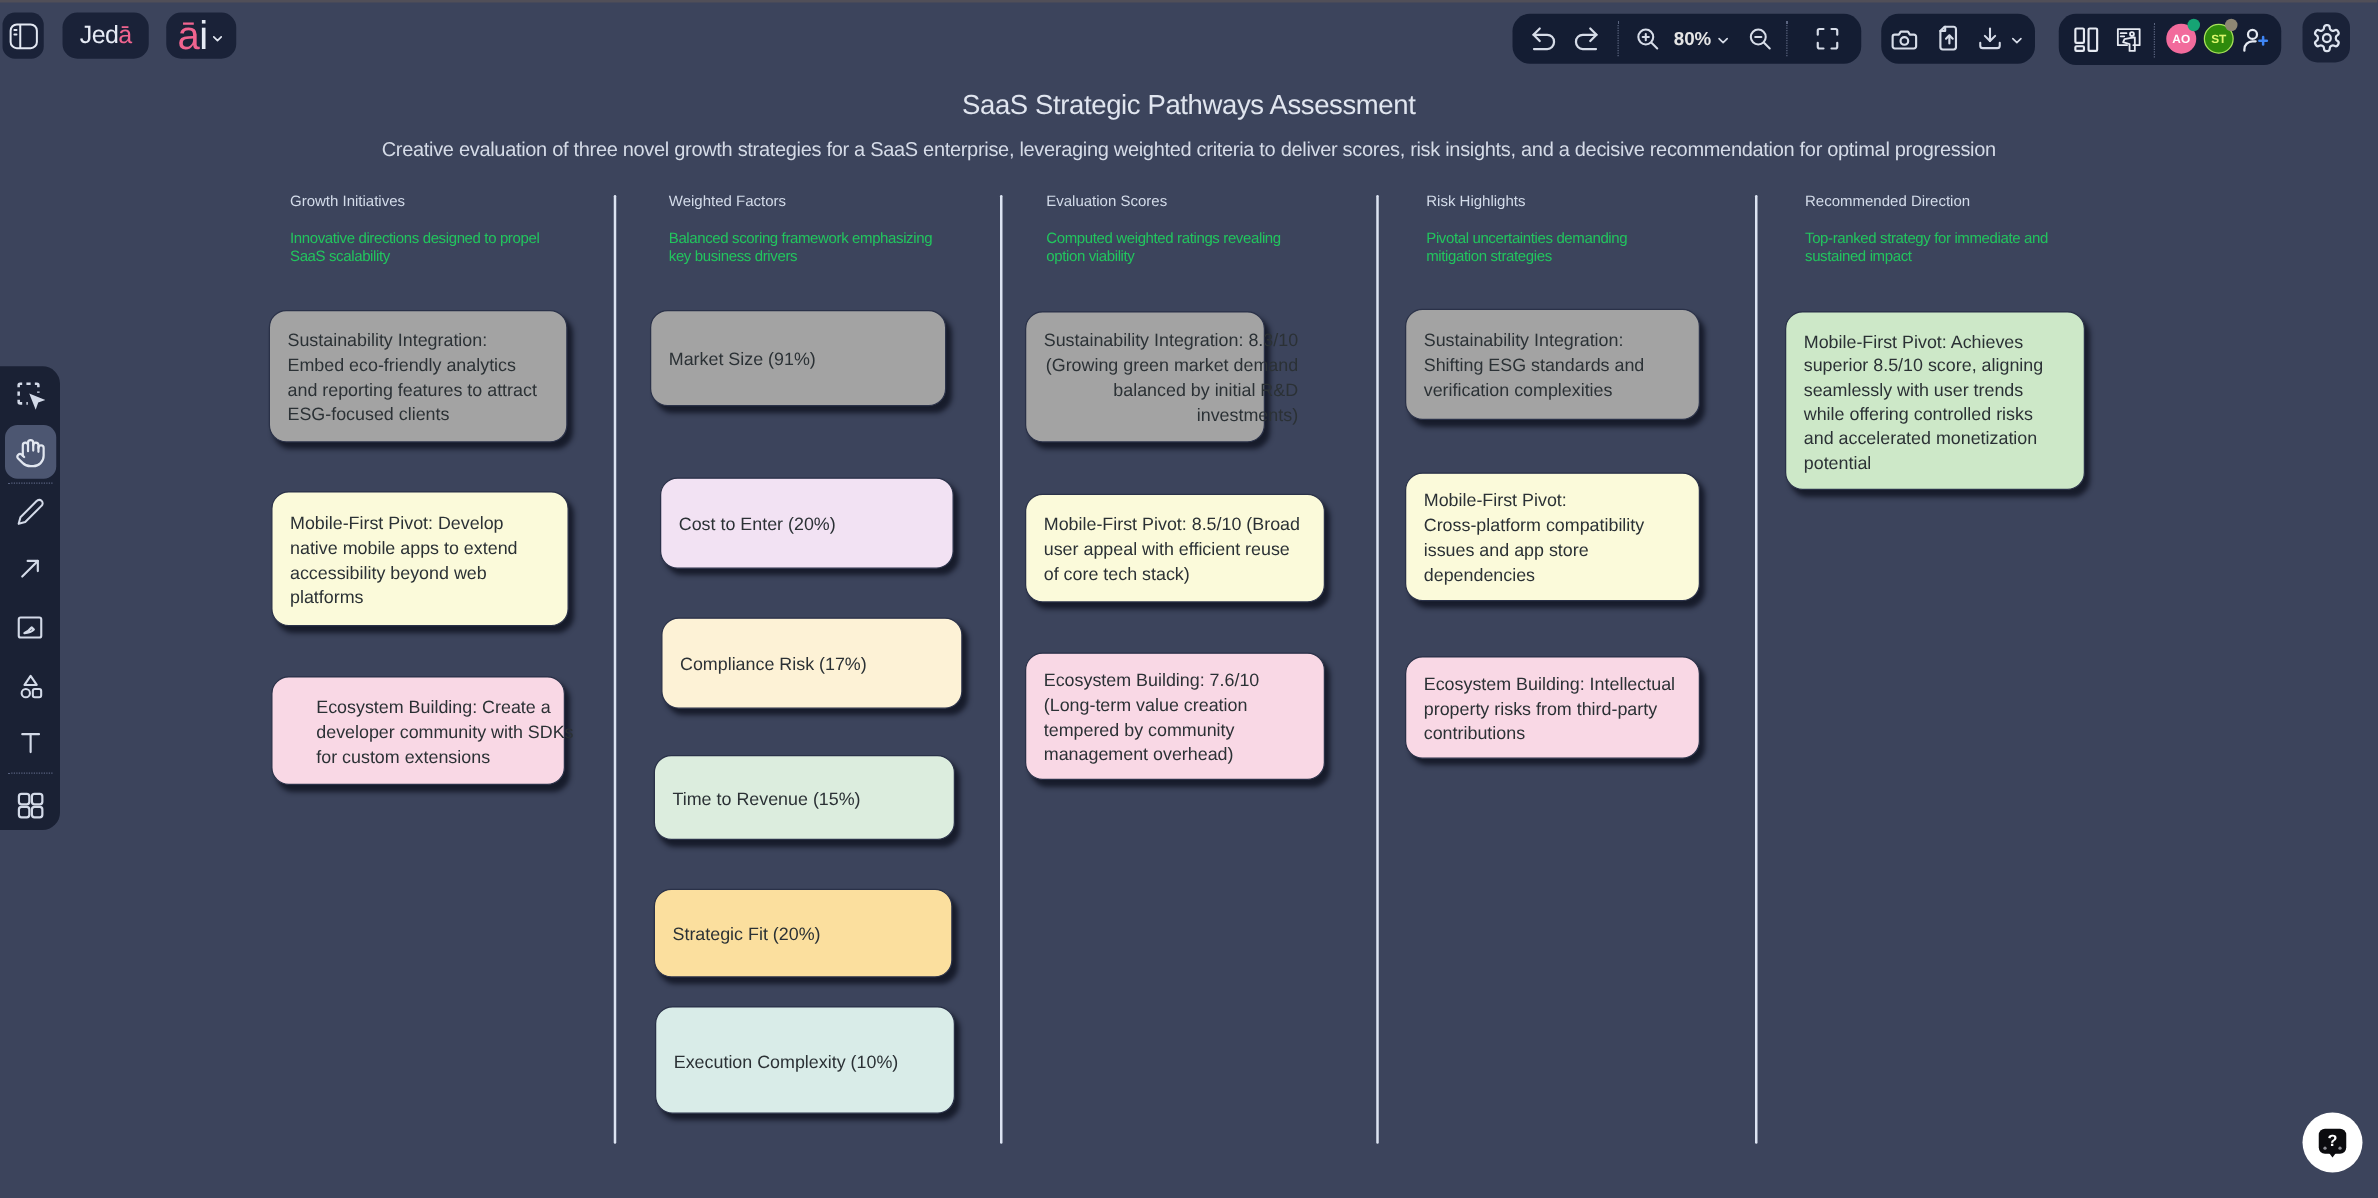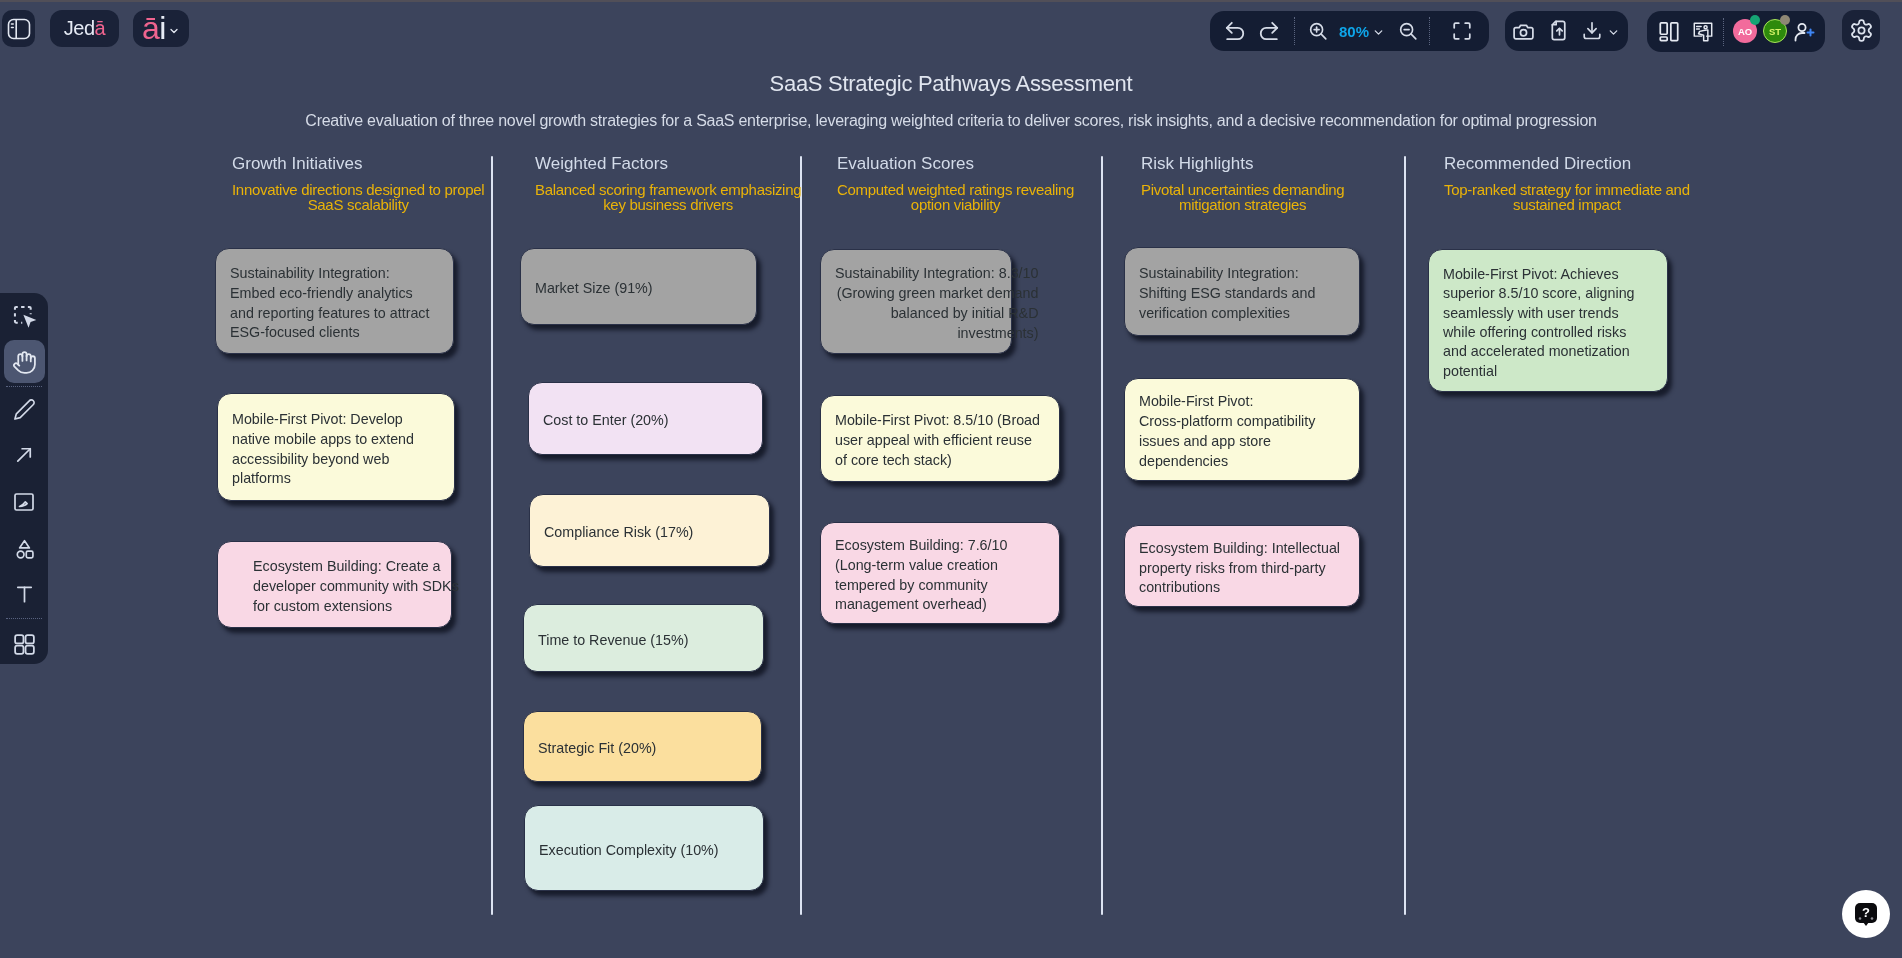--- a/index.html
+++ b/index.html
@@ -4,22 +4,22 @@
 <style>
   * { margin:0; padding:0; box-sizing:border-box; }
   html,body { width:1902px; height:958px; overflow:hidden; }
   body { background:#3c445c; font-family:"Liberation Sans", sans-serif; position:relative; }
   .topline { position:absolute; left:0; top:0; width:1902px; height:2px; background:#514f58; }
   .btn { position:absolute; background:#1a2238; border-radius:12px; display:flex; align-items:center; justify-content:center; }
   .grp { position:absolute; background:#141d33; border-radius:14px; display:flex; align-items:center; top:11px; height:40px; }
   .vdot { width:1px; align-self:center; border-left:1px dotted #5b6580; height:28px; }
   .title { position:absolute; left:0; top:70.5px; width:1902px; text-align:center; color:#e0e5ef; font-size:22px; letter-spacing:-0.3px; }
   .subtitle { position:absolute; left:0; top:111.5px; width:1902px; text-align:center; color:#d5dbe7; font-size:16px; letter-spacing:-0.25px; }
-  .colhead { position:absolute; color:#d3dbe9; font-size:17px; }
-  .colsub { position:absolute; color:#eab308; font-size:15px; letter-spacing:-0.3px; line-height:14.5px;text-align:center; }
+  .colhead { position:absolute; color:#d3dbe9; font-size:12px; }
+  .colsub { position:absolute; color:#22c55e; font-size:12px; letter-spacing:-0.3px; line-height:14.5px; }
   .divider { position:absolute; width:2px; top:156px; height:759px; background:#dce4f2; border-radius:1px; }
   .note { position:absolute; border-radius:14px; display:flex; align-items:center; padding:5px 14px 0 14px;
           font-size:14.3px; line-height:19.8px; color:#2b3135; white-space:nowrap;
           box-shadow:4px 5px 4px rgba(13,17,30,0.78); border:1.5px solid #2a3148; }
   .c-blue { background:#a3a3a3; }
   .c-yellow { background:#fbfada; }
   .c-pink { background:#f9d8e5; }
   .c-lav { background:#f2e2f3; }
   .c-cream { background:#fdf2d6; }
   .c-mint { background:#dcedde; }
@@ -61,21 +61,21 @@
     <path d="M15.2 3.8 20.2 8.8 15.2 13.8"></path>
       <path d="M20.2 8.8 H9.2 a5.4 5.4 0 0 0 -5.4 5.4 v0.6 a5.4 5.4 0 0 0 5.4 5.4 H19.8"></path>
   </svg>
   <div class="vdot" style="position:absolute; left:84px; top:6px;"></div>
   <svg style="position:absolute; left:97px; top:9px;" width="22" height="22" viewBox="0 0 24 24" fill="none" stroke="#d6dce8" stroke-width="1.8" stroke-linecap="round">
     <circle cx="10.5" cy="10.5" r="6.5"></circle>
       <line x1="15.5" y1="15.5" x2="20.5" y2="20.5"></line>
       <line x1="7.8" y1="10.5" x2="13.2" y2="10.5"></line>
       <line x1="10.5" y1="7.8" x2="10.5" y2="13.2"></line>
   </svg>
-  <span style="position:absolute; left:128px; top:12px; width:32px; text-align:center; font-size:15px; font-weight:700; color:#0ea5e9;">80%</span>
+  <span style="position:absolute; left:128px; top:12px; width:32px; text-align:center; font-size:15px; font-weight:700; color:#e5e5e5;">80%</span>
   <svg style="position:absolute; left:162px; top:15px;" width="13" height="13" viewBox="0 0 24 24" fill="none" stroke="#d6dce8" stroke-width="2.4" stroke-linecap="round" stroke-linejoin="round">
       <polyline points="6 9 12 15 18 9"></polyline>
     </svg>
   <svg style="position:absolute; left:187px; top:9px;" width="22" height="22" viewBox="0 0 24 24" fill="none" stroke="#d6dce8" stroke-width="1.8" stroke-linecap="round">
     <circle cx="10.5" cy="10.5" r="6.5"></circle>
       <line x1="15.5" y1="15.5" x2="20.5" y2="20.5"></line>
       <line x1="7.8" y1="10.5" x2="13.2" y2="10.5"></line>
   </svg>
   <div class="vdot" style="position:absolute; left:219px; top:6px;"></div>
   <svg style="position:absolute; left:241px; top:9px;" width="22" height="22" viewBox="0 0 24 24" fill="none" stroke="#d6dce8" stroke-width="1.9" stroke-linecap="round" stroke-linejoin="round">

